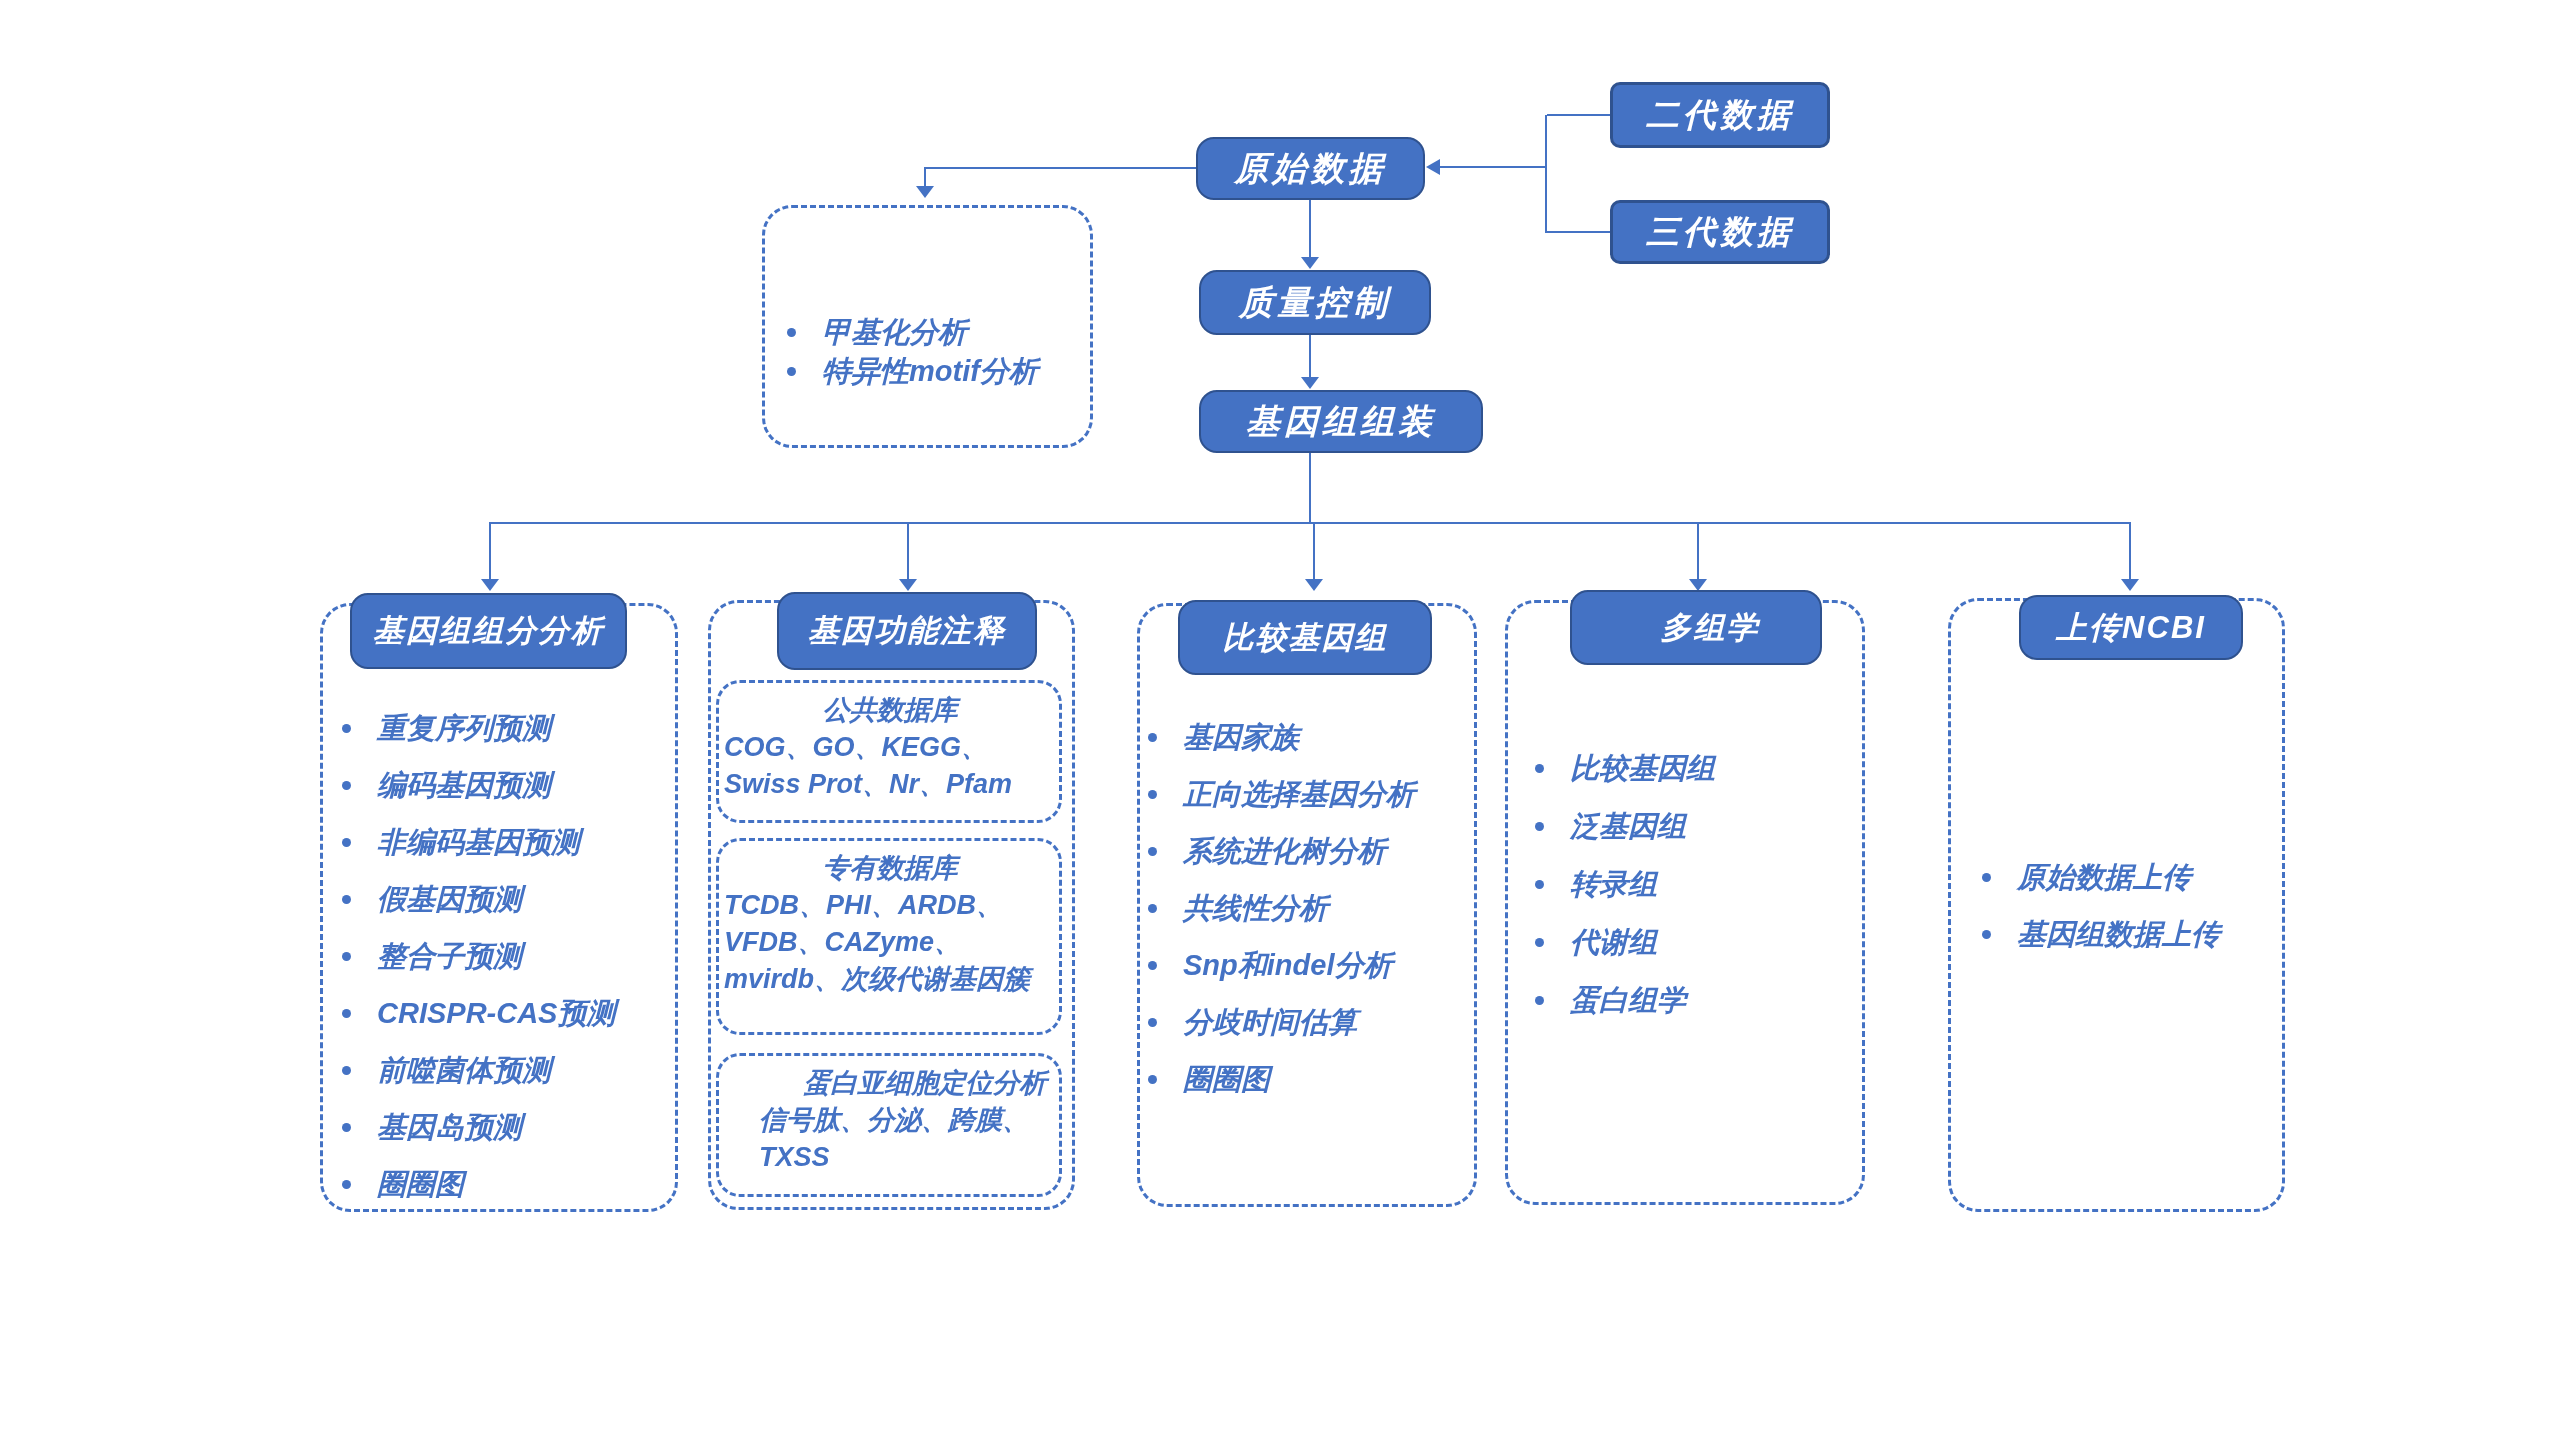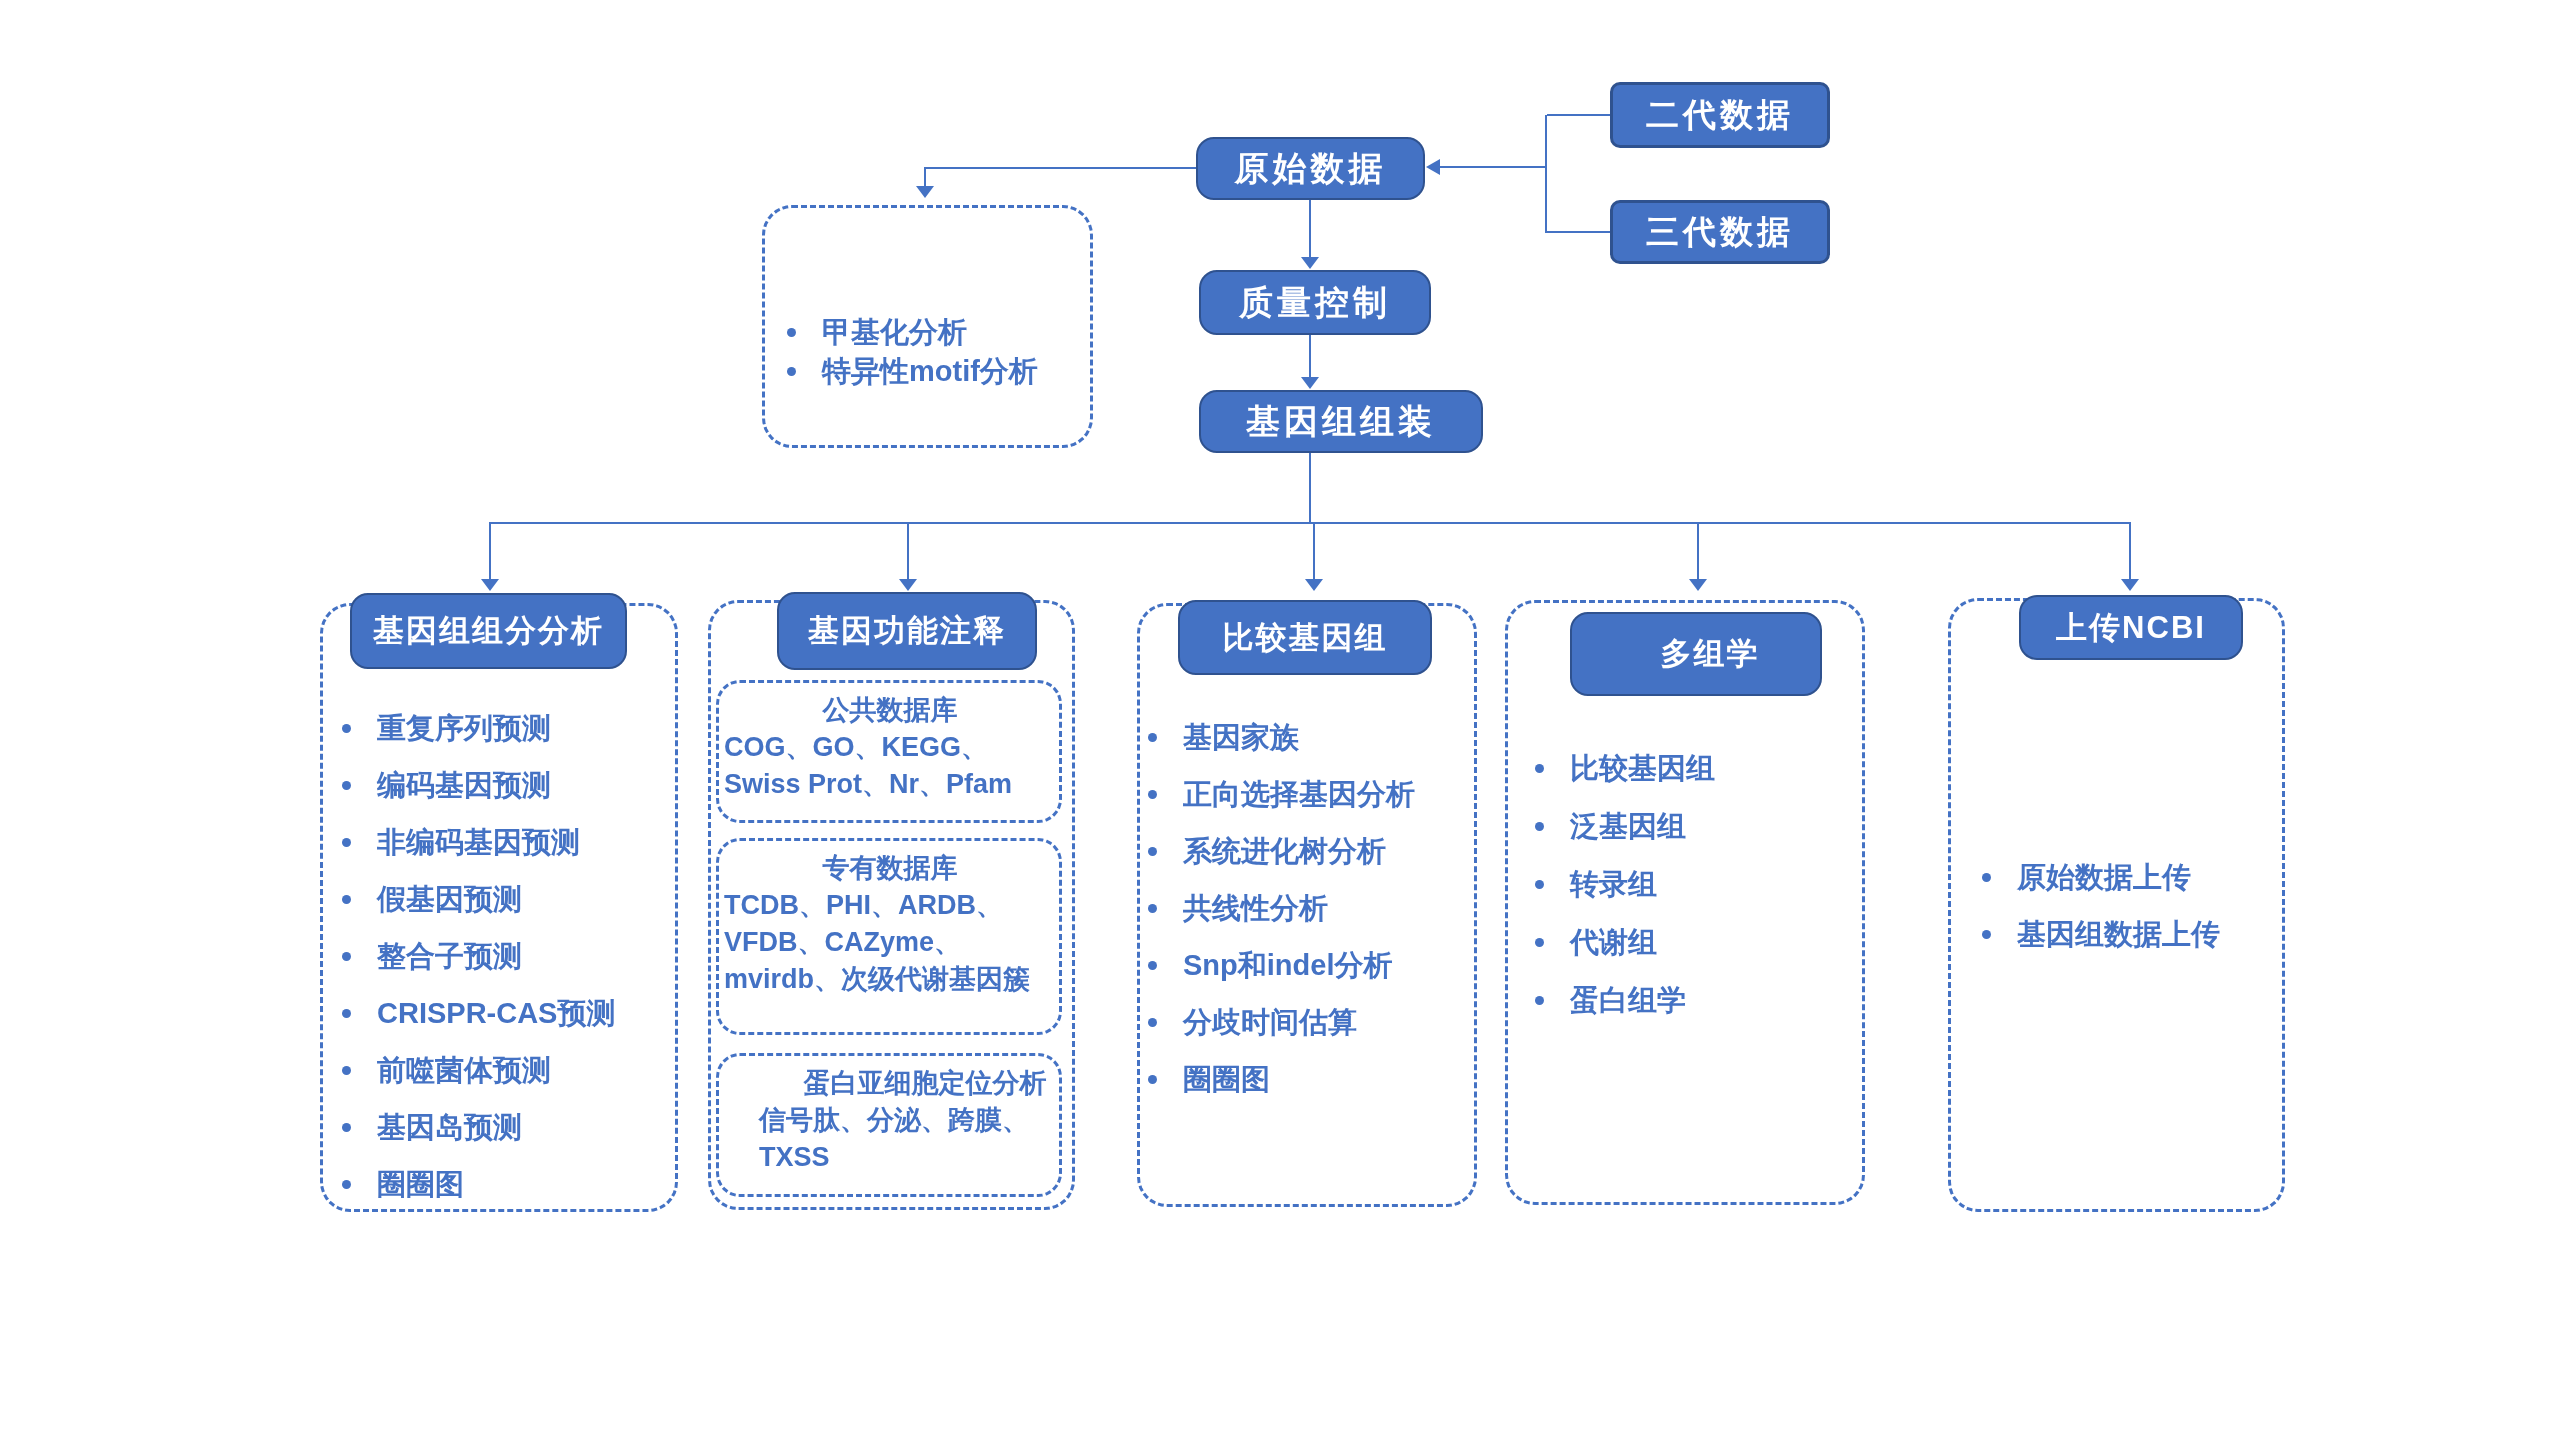--- a/index.html
+++ b/index.html
@@ -1,18 +1,19 @@
 <!DOCTYPE html>
 <html><head>
 <meta charset="utf-8">
 <style>
   html,body{margin:0;padding:0;background:#ffffff;}
   .canvas{
     position:relative;width:2560px;height:1440px;background:#ffffff;overflow:hidden;
     font-family:"Liberation Sans","DejaVu Sans",sans-serif;
+    font-style:italic;
   }
   
   .box{
     position:absolute;background:#4472C4;border:2px solid #2F528F;border-radius:18px;
     display:flex;align-items:center;justify-content:center;
     color:#ffffff;font-weight:bold;box-sizing:border-box;white-space:nowrap;
   }
   .box.flowbox{font-size:34px;letter-spacing:4px;}
   .box.srcbox{font-size:33px;letter-spacing:4px;border-width:3px;border-radius:10px;}
   .box.colhead{font-size:31px;letter-spacing:2px;z-index:3;}
@@ -192,21 +193,21 @@
         <span class="dot"></span>
         <span>分歧时间估算</span>
       </div>
     <div class="bitem">
         <span class="dot"></span>
         <span>圈圈图</span>
       </div>
   </div>
 
   <div class="dashed" style="left:1505px;top:600px;width:360px;height:605px;"></div>
-  <div class="box colhead" style="left:1570px;top:612px;width:252px;height:84px;padding-left:28px;">
+  <div class="box colhead" style="left:1570px;top:590px;width:252px;height:75px;padding-left:28px;">
     <span>多组学</span>
   </div>
   <div class="blist" style="left:1535px;top:749px;gap:20px;">
     <div class="bitem">
         <span class="dot"></span>
         <span>比较基因组</span>
       </div>
     <div class="bitem">
         <span class="dot"></span>
         <span>泛基因组</span>

